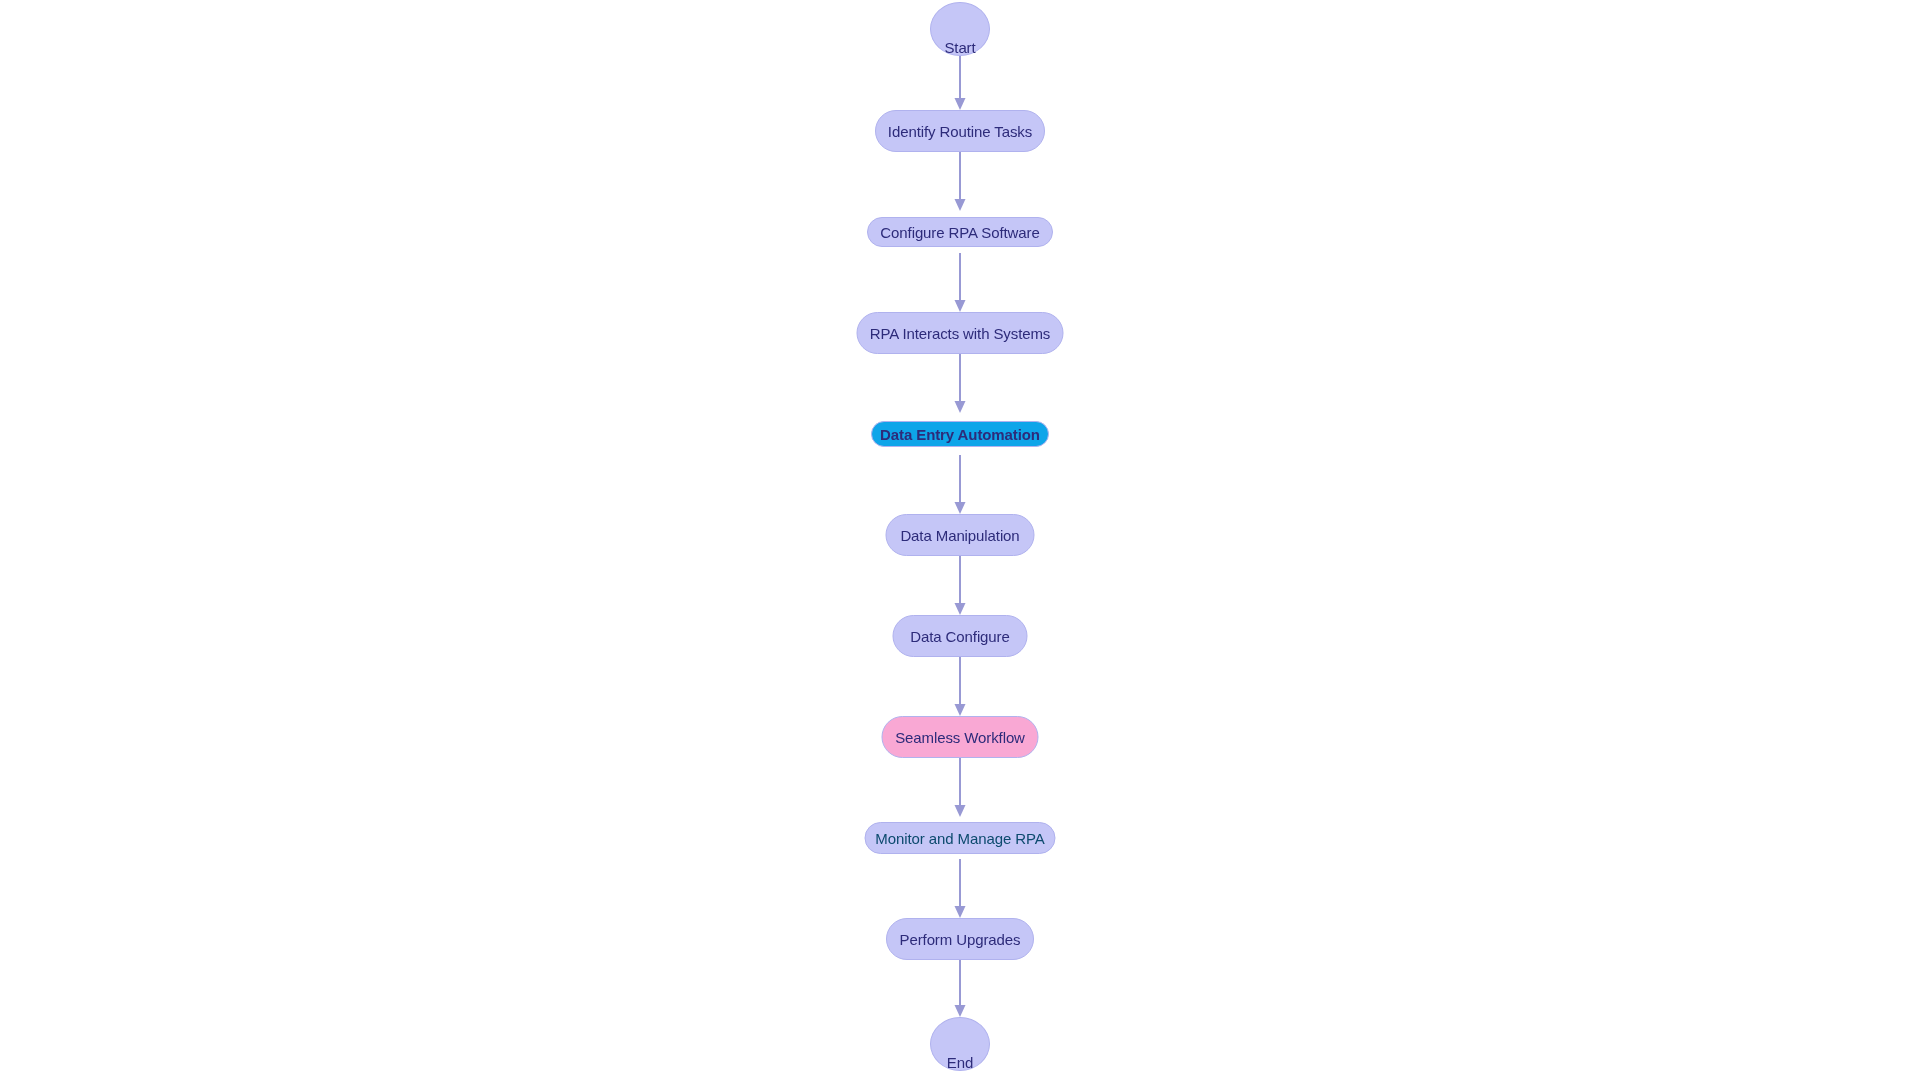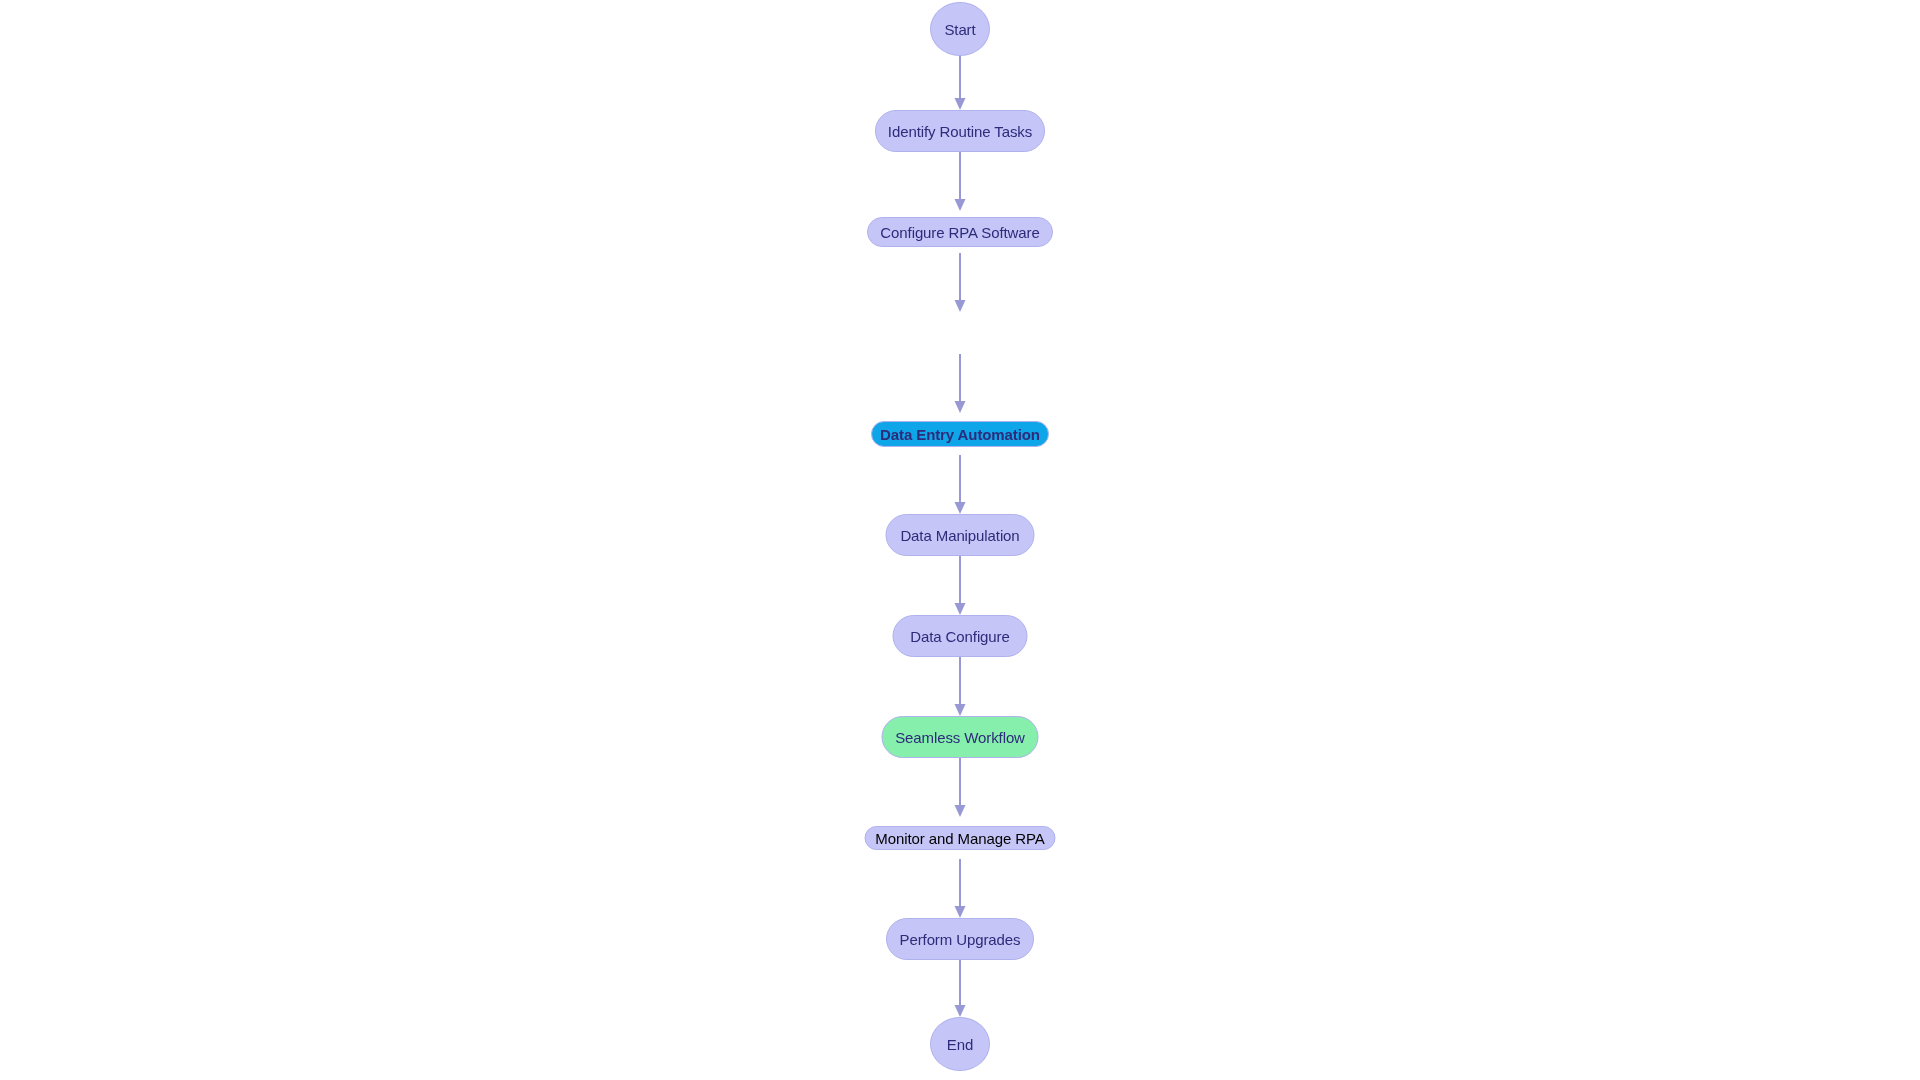--- a/index.html
+++ b/index.html
@@ -56,20 +56,21 @@
     white-space: nowrap;
     transform: translate(-50%, -50%);
   }
 
   .node.shape-stadium {
     border-radius: 999px;
   }
 
   .node.shape-ellipse {
     border-radius: 50%;
+    align-items: flex-end;
   }
 
   .node-label {
     pointer-events: none;
     user-select: none;
   }
 </style>
 </head>
 <body>
 
@@ -121,33 +122,36 @@
   <div id="node-layer">
       <div class="node shape-ellipse" style="left: 960px; top: 29px; width: 60px; height: 54px; background: rgb(197, 198, 247); border-color: rgb(176, 178, 238); color: rgb(45, 43, 122);">
         <span class="node-label">Start</span>
       </div>
       <div class="node shape-stadium" style="left: 960px; top: 131px; width: 170px; height: 42px; background: rgb(197, 198, 247); border-color: rgb(176, 178, 238); color: rgb(45, 43, 122); text-align: right;">
         <span class="node-label">Identify Routine Tasks</span>
       </div>
       <div class="node shape-stadium" style="left: 960px; top: 232px; width: 186px; height: 30px; background: rgb(197, 198, 247); border-color: rgb(176, 178, 238); color: rgb(45, 43, 122);">
         <span class="node-label">Configure RPA Software</span>
       </div>
+      <div class="node shape-stadium" style="left: 960px; top: 333px; width: 207px; height: 42px; background: rgb(197, 198, 247); border-color: rgb(176, 178, 238); color: rgb(45, 43, 122);">
+        <span class="node-label">RPA Interacts with Systems</span>
+      </div>
       <div class="node shape-stadium" style="left: 960px; top: 434px; width: 178px; height: 26px; background: #0ea5e9; border-color: rgb(176, 178, 238); color: rgb(45, 43, 122); font-weight: bold;">
         <span class="node-label">Data Entry Automation</span>
       </div>
       <div class="node shape-stadium" style="left: 960px; top: 535px; width: 149px; height: 42px; background: rgb(197, 198, 247); border-color: rgb(176, 178, 238); color: rgb(45, 43, 122);">
         <span class="node-label">Data Manipulation</span>
       </div>
       <div class="node shape-stadium" style="left: 960px; top: 636px; width: 135px; height: 42px; background: rgb(197, 198, 247); border-color: rgb(176, 178, 238); color: rgb(45, 43, 122);">
         <span class="node-label">Data Configure</span>
       </div>
-      <div class="node shape-stadium" style="left: 960px; top: 737px; width: 157px; height: 42px; background: #86efac; border-color: rgb(176, 178, 238); color: rgb(45, 43, 122);">
+      <div class="node shape-stadium" style="left: 960px; top: 737px; width: 157px; height: 42px; background: #f9a8d4; border-color: rgb(176, 178, 238); color: rgb(45, 43, 122);">
         <span class="node-label">Seamless Workflow</span>
       </div>
-      <div class="node shape-stadium" style="left: 960px; top: 838px; width: 191px; height: 24px; background: rgb(197, 198, 247); border-color: rgb(176, 178, 238); color: #000000;">
+      <div class="node shape-stadium" style="left: 960px; top: 838px; width: 191px; height: 32px; background: rgb(197, 198, 247); border-color: rgb(176, 178, 238); color: #0c4a6e;">
         <span class="node-label">Monitor and Manage RPA</span>
       </div>
       <div class="node shape-stadium" style="left: 960px; top: 939px; width: 148px; height: 42px; background: rgb(197, 198, 247); border-color: rgb(176, 178, 238); color: rgb(45, 43, 122);">
         <span class="node-label">Perform Upgrades</span>
       </div>
       <div class="node shape-ellipse" style="left: 960px; top: 1044px; width: 60px; height: 54px; background: rgb(197, 198, 247); border-color: rgb(176, 178, 238); color: rgb(45, 43, 122);">
         <span class="node-label">End</span>
       </div>
     </div>
 

